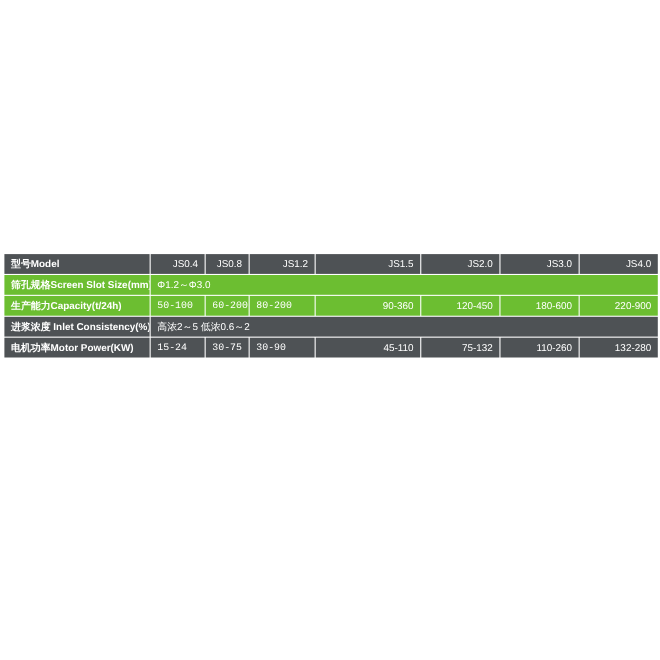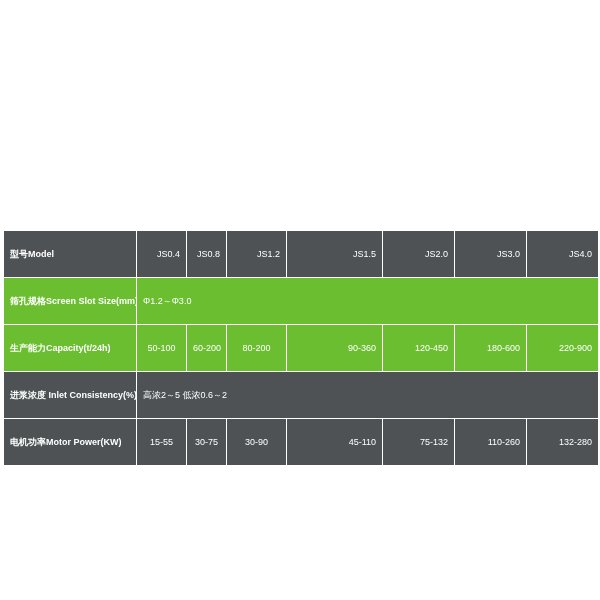--- a/index.html
+++ b/index.html
@@ -24,21 +24,21 @@
   table.spec {
     border-collapse: separate;
     border-spacing: 1px 1px;
     width: 594px;
     table-layout: fixed;
     background: #ffffff;
   }
 
   table.spec td {
     height: 18px;
-    padding: 14px 6px;
+    padding: 0 6px;
     font-size: 9px;
     line-height: 18px;
     color: #ffffff;
     white-space: nowrap;
     overflow: hidden;
     vertical-align: middle;
   }
 
   
   tr.dark td { background: #4e5255; }
@@ -51,21 +51,22 @@
     font-size: 9px;
   }
   tr.dark td.label { color: #ffffff; }
   tr.green td.label { color: #ffffff; }
 
   
   td.val {
     text-align: right;
   }
   td.val-left {
-    text-align: center;
+    text-align: left;
+    font-family: Liberation Mono, monospace;
   }
 
   
   td.span {
   }
 
   
   col.c-label { width: 132px; }
   col.c1 { width: 49px; }
   col.c2 { width: 39px; }
@@ -114,21 +115,21 @@
           <td class="val">120-450</td>
           <td class="val">180-600</td>
           <td class="val">220-900</td>
         </tr>
         <tr class="dark">
           <td class="label">进浆浓度 Inlet Consistency(%)</td>
           <td class="span" colspan="7">高浓2～5   低浓0.6～2</td>
         </tr>
         <tr class="dark">
           <td class="label">电机功率Motor Power(KW)</td>
-          <td class="val-left">15-55</td>
+          <td class="val-left">15-24</td>
           <td class="val-left">30-75</td>
           <td class="val-left">30-90</td>
           <td class="val">45-110</td>
           <td class="val">75-132</td>
           <td class="val">110-260</td>
           <td class="val">132-280</td>
         </tr>
       </tbody>
   </table>
 </div>

